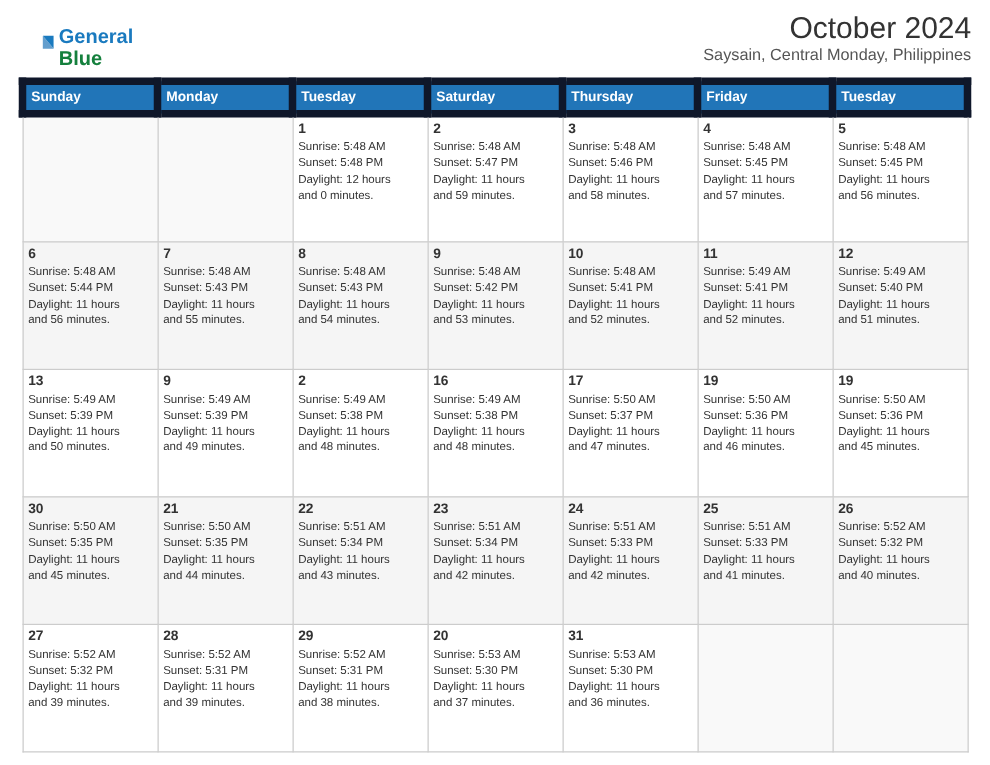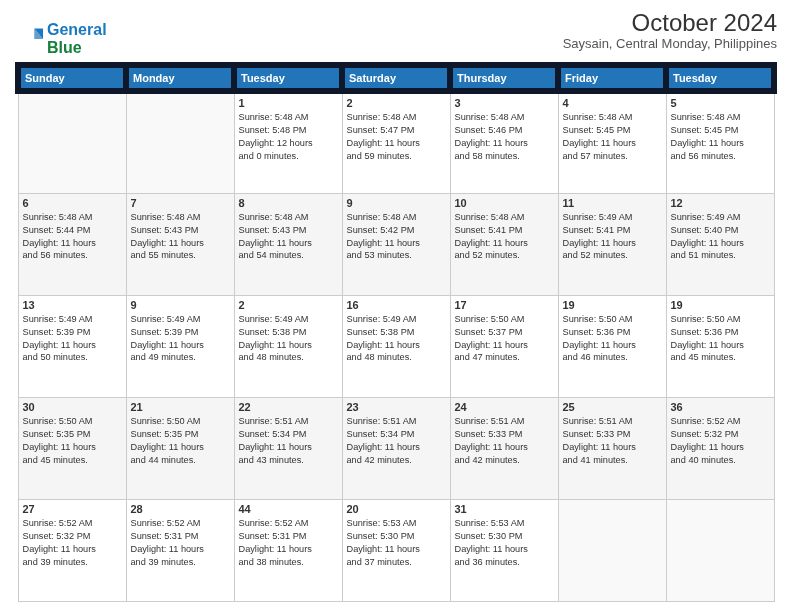--- a/index.html
+++ b/index.html
@@ -310,21 +310,21 @@
 and 42 minutes.</div>
           </td>
           <td>
             <span class="day-num">25</span>
             <div class="day-detail" style="white-space: pre-line;">Sunrise: 5:51 AM
 Sunset: 5:33 PM
 Daylight: 11 hours
 and 41 minutes.</div>
           </td>
           <td>
-            <span class="day-num">36</span>
+            <span class="day-num">26</span>
             <div class="day-detail" style="white-space: pre-line;">Sunrise: 5:52 AM
 Sunset: 5:32 PM
 Daylight: 11 hours
 and 40 minutes.</div>
           </td>
         </tr>
         <tr>
           <td>
             <span class="day-num">27</span>
             <div class="day-detail" style="white-space: pre-line;">Sunrise: 5:52 AM
@@ -333,21 +333,21 @@
 and 39 minutes.</div>
           </td>
           <td>
             <span class="day-num">28</span>
             <div class="day-detail" style="white-space: pre-line;">Sunrise: 5:52 AM
 Sunset: 5:31 PM
 Daylight: 11 hours
 and 39 minutes.</div>
           </td>
           <td>
-            <span class="day-num">44</span>
+            <span class="day-num">29</span>
             <div class="day-detail" style="white-space: pre-line;">Sunrise: 5:52 AM
 Sunset: 5:31 PM
 Daylight: 11 hours
 and 38 minutes.</div>
           </td>
           <td>
             <span class="day-num">20</span>
             <div class="day-detail" style="white-space: pre-line;">Sunrise: 5:53 AM
 Sunset: 5:30 PM
 Daylight: 11 hours

